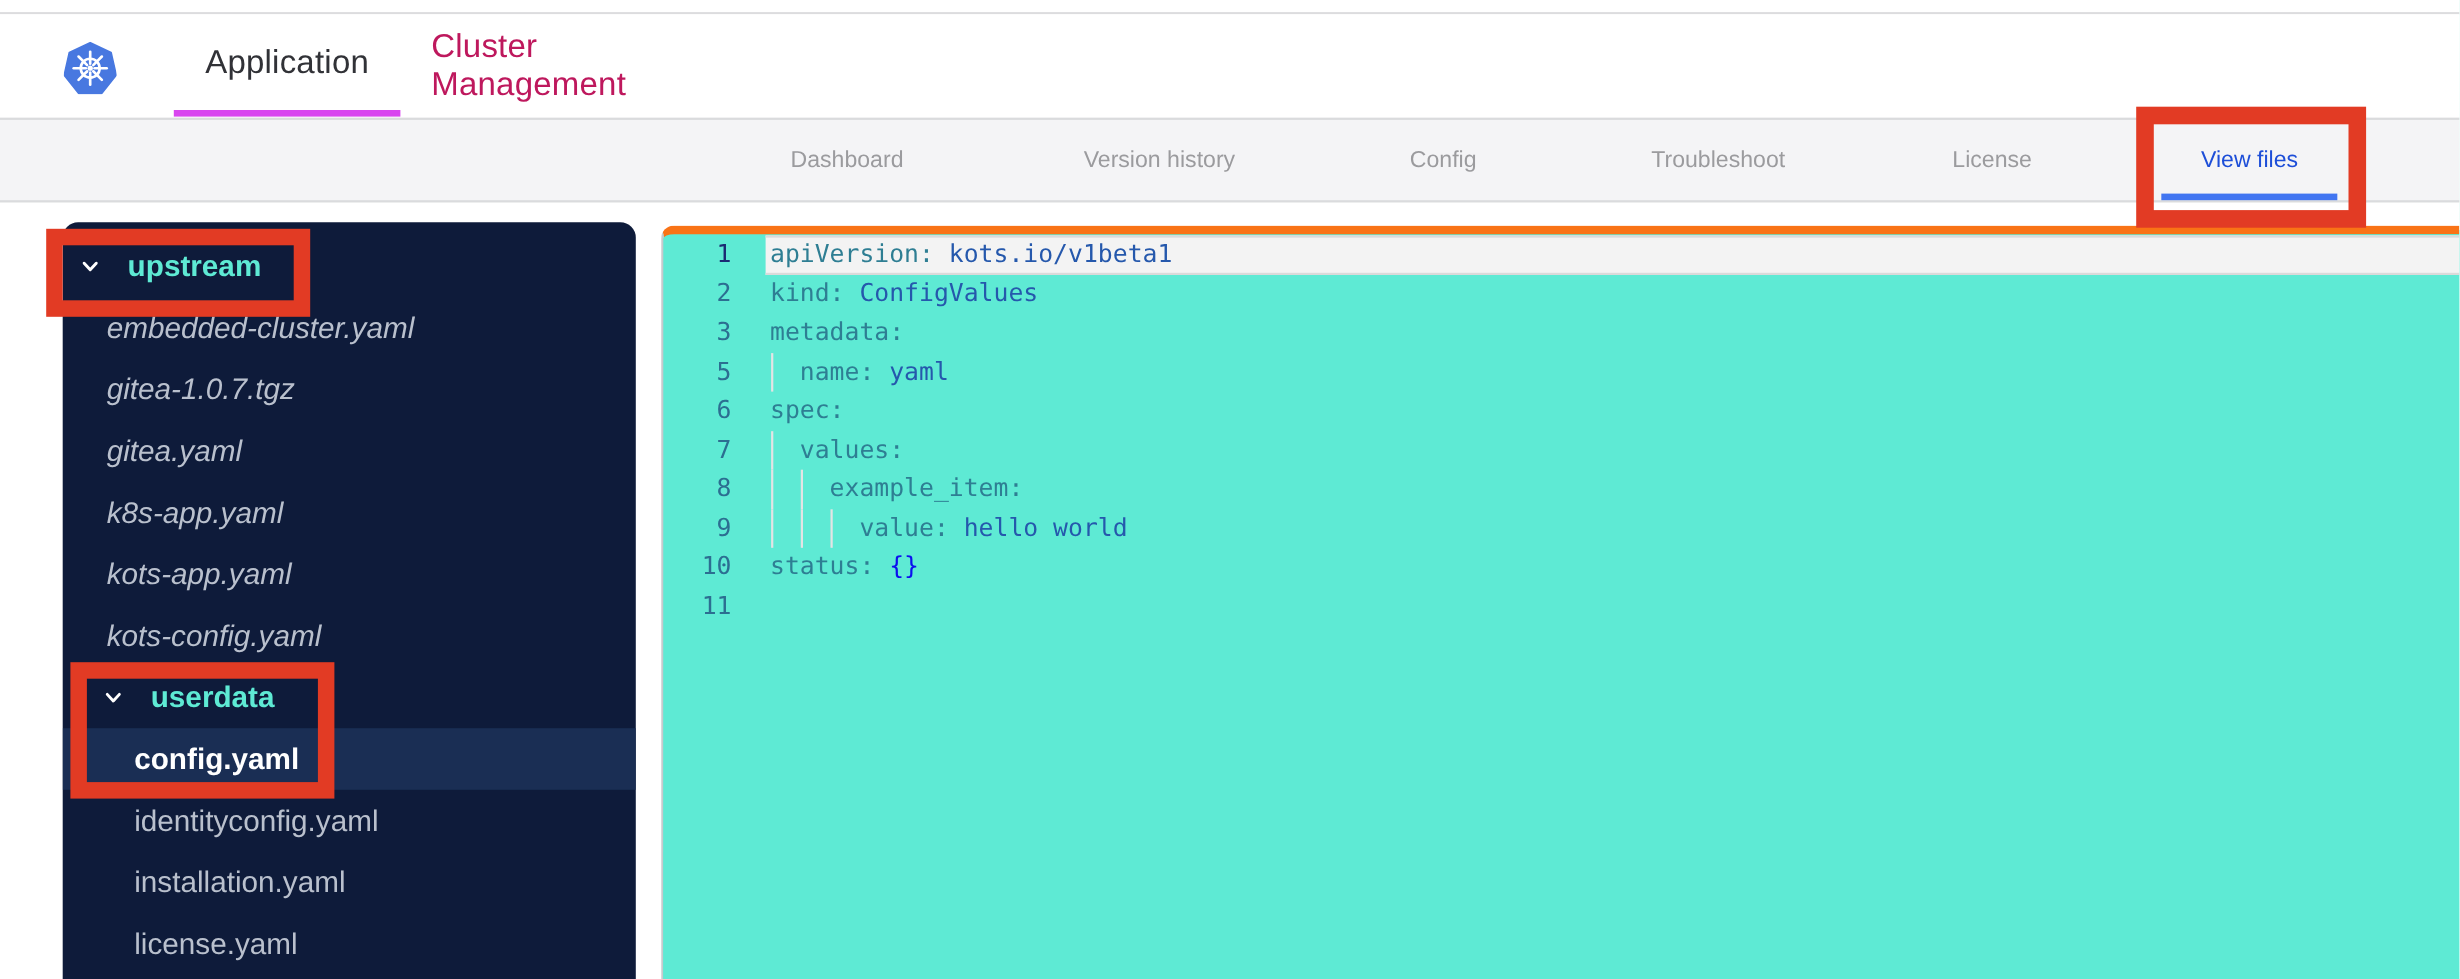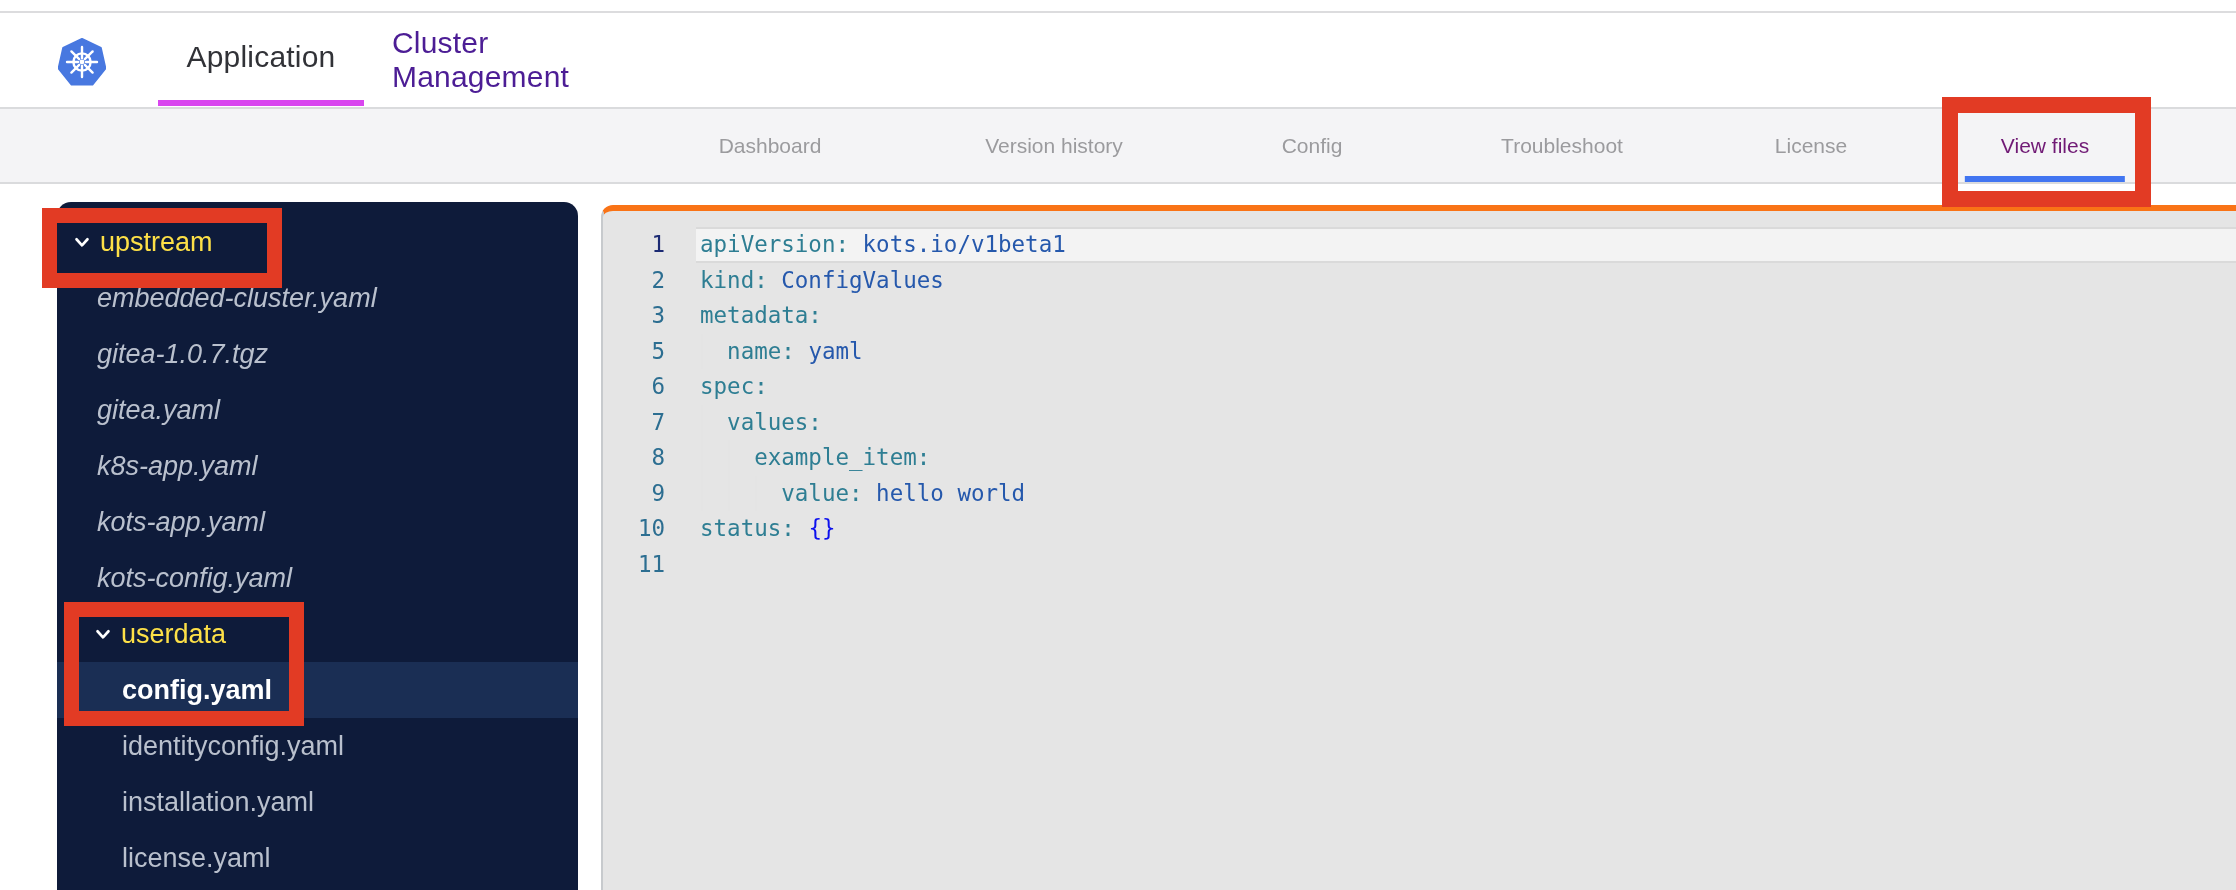--- a/index.html
+++ b/index.html
@@ -5,50 +5,50 @@
   * { margin:0; padding:0; box-sizing:border-box; }
   html,body { width:2236px; height:890px; background:#ffffff; overflow:hidden;
               font-family:"Liberation Sans", sans-serif; }
   #screen { position:relative; width:2236px; height:890px; background:#fff; }
 
   
   .top-hairline { position:absolute; left:0; top:11px; width:100%; height:2px; background:#dcdcde; }
   .header { position:absolute; left:0; top:13px; width:100%; height:94px; background:#fff; }
   .k8s-logo { position:absolute; left:58px; top:25px; width:48px; height:48px; }
   .app-tab { position:absolute; top:0; height:93px; display:flex; align-items:center;
-             justify-content:center; font-size:30px; color:#4c1d95; letter-spacing:.2px; cursor:pointer; }
+             justify-content:center; font-size:30px; color:#be185d; letter-spacing:.2px; cursor:pointer; }
   .app-tab.tab-application { left:158px; width:206px; color:#313237; border-bottom:6px solid #d946ef; }
   .app-tab.tab-cluster { left:392px; width:271px; }
 
   
   .subnav { position:absolute; left:0; top:107px; width:100%; height:77px; background:#f4f4f6;
             border-top:2px solid #dadbdd; border-bottom:2px solid #dadbdd; }
   .subnav-item { position:absolute; top:0; height:73px; transform:translateX(-50%);
                  display:flex; align-items:center; font-size:21px; color:#9b9b9e; cursor:pointer; }
-  .subnav-item.active { color:#701a75; }
+  .subnav-item.active { color:#1d4ed8; }
   .subnav-underline { position:absolute; left:50%; transform:translateX(-50%); bottom:0px;
                       width:160px; height:6px; background:#4175f1; }
 
   
   .sidebar { position:absolute; left:57px; top:202px; width:521px; height:688px;
              background:#0e1b3a; border-radius:14px 14px 0 0; padding-top:12px; overflow:hidden; }
   .tree-row { position:relative; height:56px; display:flex; align-items:center;
               font-size:27px; color:#b9c0cd; cursor:pointer; white-space:nowrap; }
-  .tree-row.folder { color:#fde047; font-weight:400; }
+  .tree-row.folder { color:#5eead4; font-weight:700;gap:16px; }
   .tree-row.selected { background:#1a2e54; color:#ffffff; font-weight:700; }
   .tree-row .chev { display:flex; align-items:center; margin-right:7px; }
   .tree-row.lvl1.folder { padding-left:14px; }
   .tree-row.lvl1.file   { padding-left:40px;font-style:italic; }
   .tree-row.lvl2.folder { padding-left:35px; }
   .tree-row.lvl2.file   { padding-left:65px; }
 
   
-  .editor { position:absolute; left:601px; top:205px; width:1635px; height:685px; background:#e5e5e5;
-            border-left:2px solid #c7cacd; border-top:6px solid #f97316; border-radius:12px 0 0 0;
-            padding-top:16px; overflow:hidden; }
+  .editor { position:absolute; left:601px; top:205px; width:1635px; height:685px; background:#5eead4;
+            border-left:2px solid #c7cacd; border-top:8px solid #f97316; border-radius:12px 0 0 0;
+            padding-top:1px; overflow:hidden; }
   .code-line { position:relative; height:35.5px; line-height:35.5px;
                font-family:"DejaVu Sans Mono", monospace; font-size:22.5px; white-space:pre; }
   .code-line .hl { position:absolute; left:93px; right:0; top:0; bottom:0; background:#f3f3f3;
                    border-top:2px solid #dadada; border-bottom:2px solid #dadada; }
   .gutter { position:relative; display:inline-block; width:62px; text-align:right;
             color:#2c6e91; z-index:1; }
   .code-line.active .gutter { color:#1b2a73; }
   .code-text { position:relative; margin-left:35px; z-index:1; }
   .tok-key { color:#2e7e93; }
   .tok-val { color:#2558ac; }

